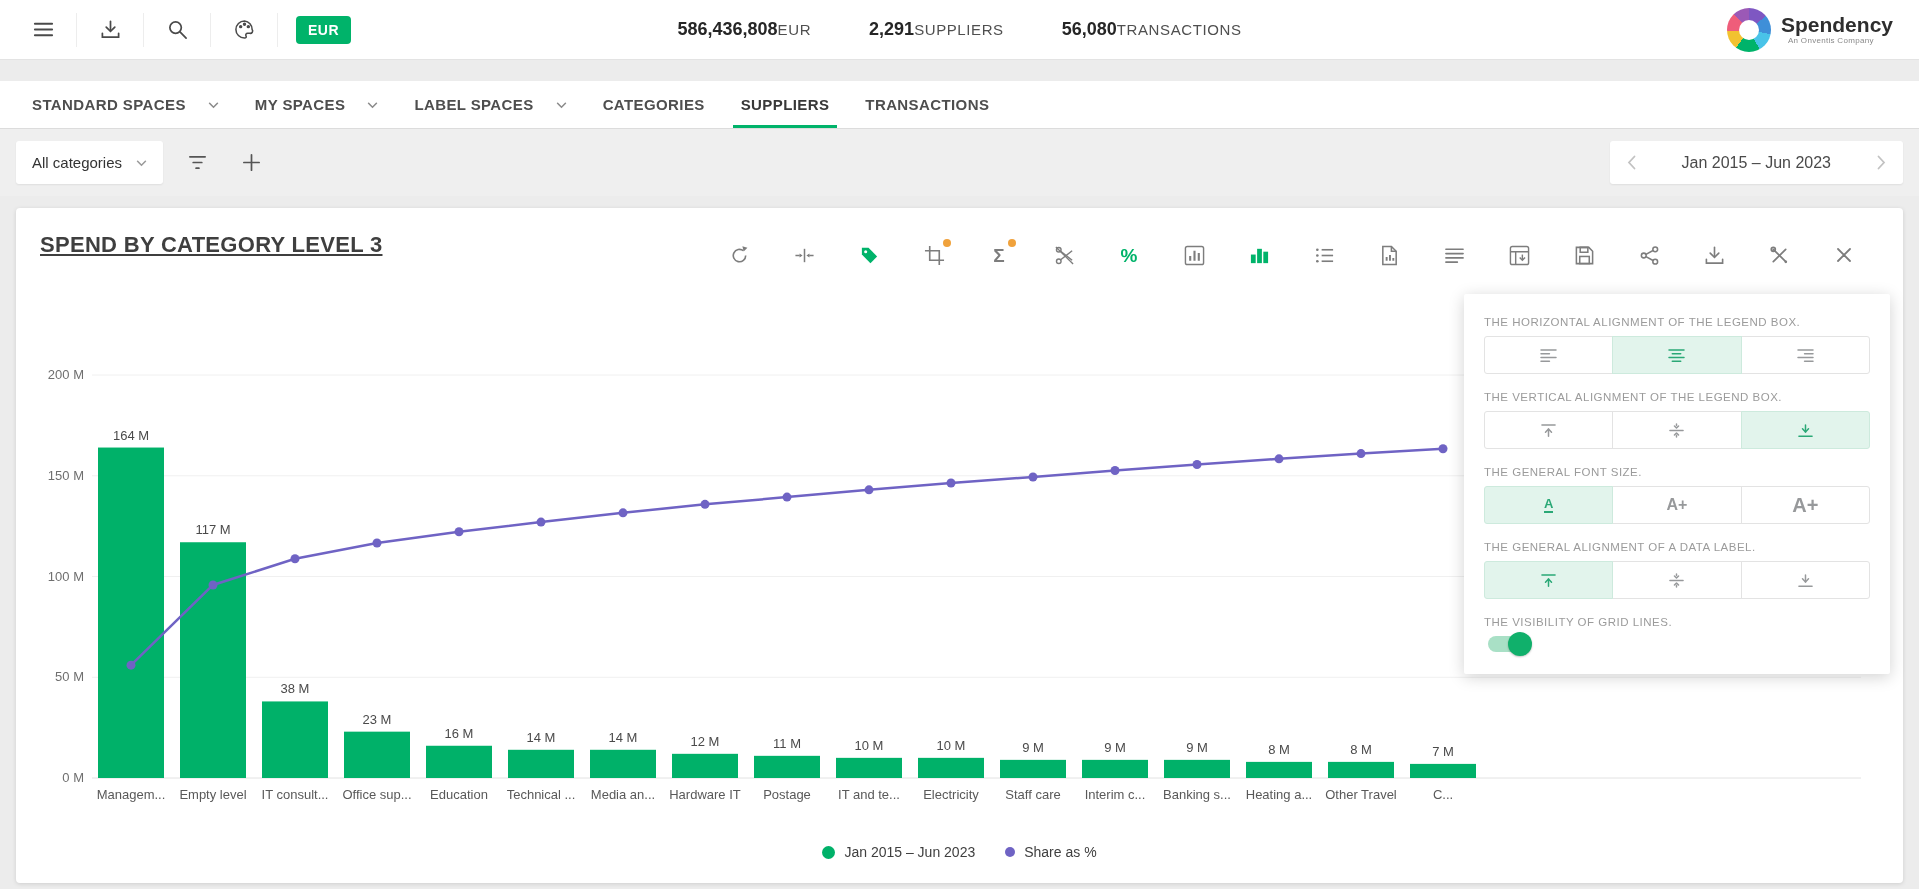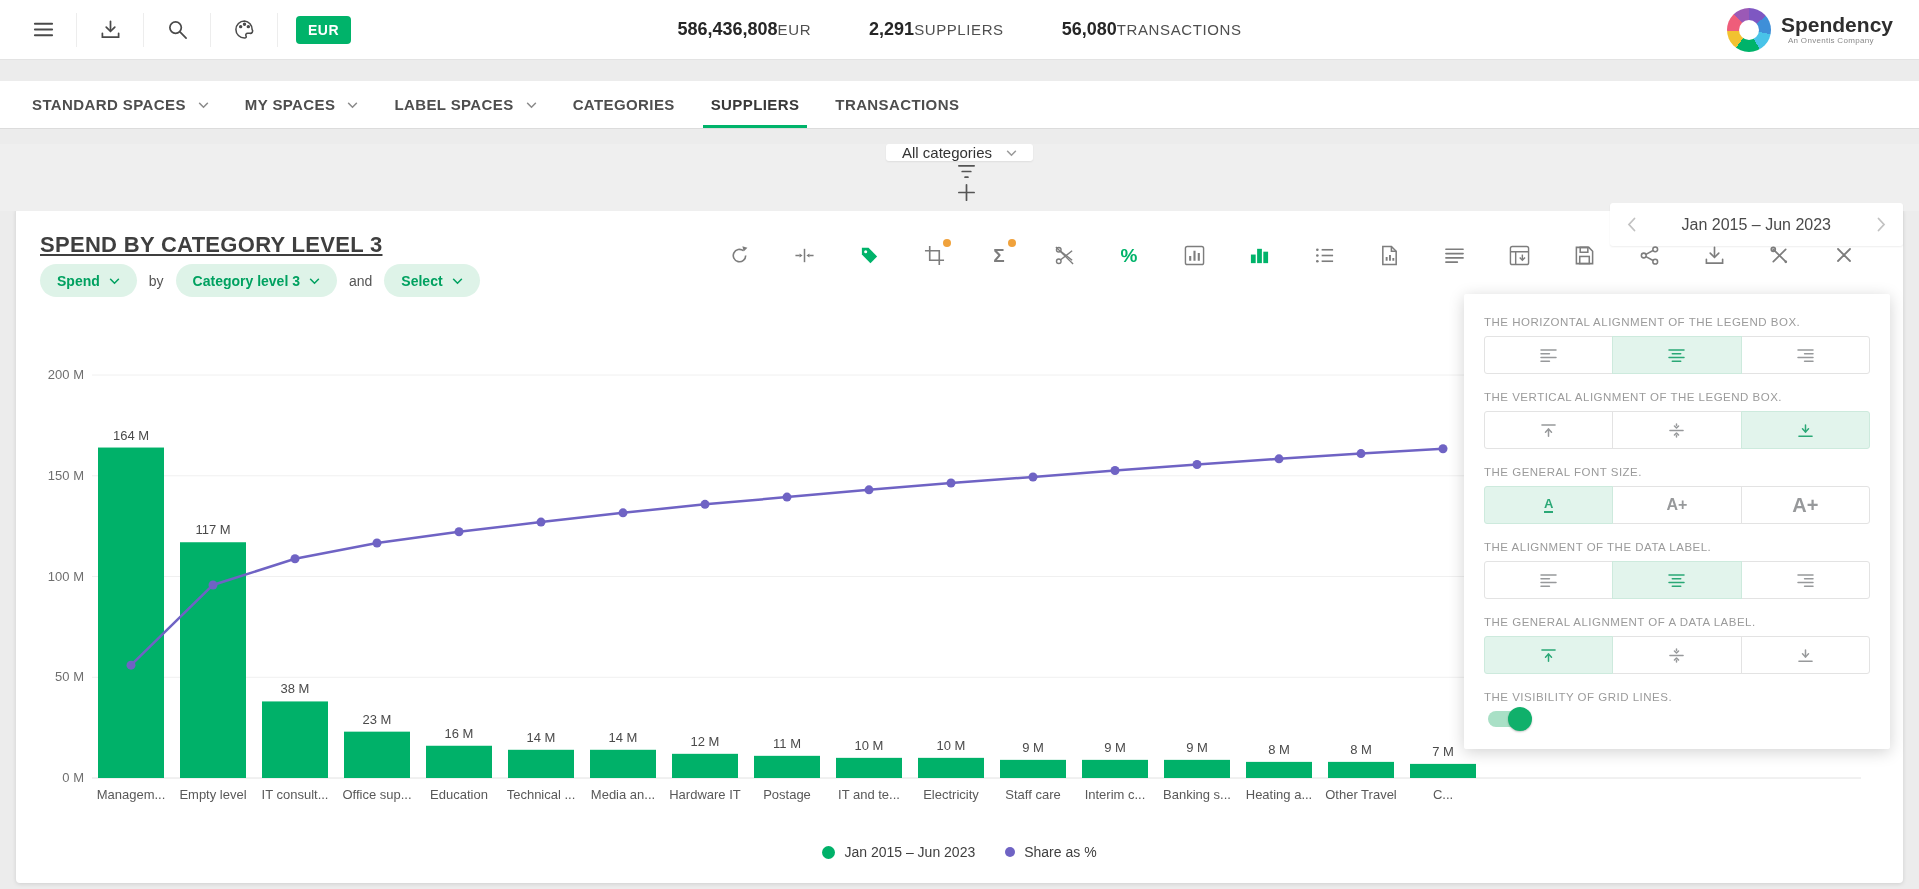--- a/index.html
+++ b/index.html
@@ -23,29 +23,29 @@
   .logo-ring { width:44px; height:44px; border-radius:50%; position:relative;
     background:conic-gradient(#7e57c2 0 14%, #3f8fd8 14% 28%, #49c3e8 28% 42%, #00b36a 42% 60%,
       #f2c230 60% 74%, #ef5d7a 74% 88%, #9b59b6 88% 100%); }
   .logo-ring::after { content:''; position:absolute; inset:12px; border-radius:50%; background:#fff; }
   .logo-name { font-size:21px; font-weight:bold; color:#2e2e2e; line-height:1.05; }
   .logo-tag { font-size:8px; color:#8a8a8a; letter-spacing:.3px;margin-left:7px; }
 
   
   .tabbar { position:absolute; top:81px; left:0; right:0; height:48px; background:#fff;
     border-bottom:1px solid #dcdcdc; display:flex; align-items:stretch; padding:0 14px; z-index:4; }
-  .tab { position:relative; display:flex; align-items:center; gap:12px; padding:0 18px;
+  .tab { position:relative; display:flex; align-items:center; gap:22px; padding:0 18px;
     font-size:15px; font-weight:bold; letter-spacing:.4px; color:#4e4e4e; cursor:pointer; }
   .tab .chev { color:#8b8b8b; margin-top:2px; }
   .tab.active { color:#383838; }
   .tab.active::after { content:''; position:absolute; left:10px; right:10px; bottom:0; height:3px; background:#00b36a; }
 
   
-  .filterbar { position:absolute; top:144px; left:0; right:0; height:67px; background:#efefef;
-    display:flex; align-items:center; padding:0 16px; z-index:3;flex-direction:column; }
+  .filterbar { position:absolute; top:129px; left:0; right:0; height:67px; background:#efefef;
+    display:flex; align-items:center; padding:0 16px; z-index:3; }
   .select-box { background:#fff; border-radius:3px; height:43px; display:flex; align-items:center;
     gap:14px; padding:0 16px; font-size:15px; color:#333; box-shadow:0 1px 2px rgba(0,0,0,.07); cursor:pointer; }
   .select-box .chev { color:#9a9a9a; margin-top:2px; }
   .fb-icon { display:flex; align-items:center; justify-content:center; width:40px; height:40px; color:#555; margin-left:14px; }
   .date-box { margin-left:auto; background:#fff; border-radius:3px; height:43px; display:flex;
     align-items:center; box-shadow:0 1px 2px rgba(0,0,0,.07); }
   .date-box .nav { width:44px; height:43px; display:flex; align-items:center; justify-content:center; color:#c2c2c2; }
   .date-box .label { font-size:16px; color:#4a4a4a; padding:0 28px; white-space:nowrap; }
 
   
@@ -220,42 +220,20 @@
       <svg width="9" height="15" viewBox="0 0 9 15">
           <path d="M1.5 1.5 7 7.5l-5.5 6" fill="none" stroke="currentColor" stroke-width="1.8" stroke-linecap="round"></path>
         </svg>
     </button>
   </div>
 </div>
 
 <main class="card">
   <div class="card-title">SPEND BY CATEGORY LEVEL 3</div>
 
-  <div class="query-row">
-    <div class="pill">
-      <span>Spend</span>
-      <svg class="chev" width="11" height="7" viewBox="0 0 12 8">
-          <path d="M1.5 1.5 6 6l4.5-4.5" fill="none" stroke="currentColor" stroke-width="1.8" stroke-linecap="round"></path>
-        </svg>
-    </div>
-    <span class="qword">by</span>
-    <div class="pill">
-      <span>Category level 3</span>
-      <svg class="chev" width="11" height="7" viewBox="0 0 12 8">
-          <path d="M1.5 1.5 6 6l4.5-4.5" fill="none" stroke="currentColor" stroke-width="1.8" stroke-linecap="round"></path>
-        </svg>
-    </div>
-    <span class="qword">and</span>
-    <div class="pill">
-      <span>Select</span>
-      <svg class="chev" width="11" height="7" viewBox="0 0 12 8">
-          <path d="M1.5 1.5 6 6l4.5-4.5" fill="none" stroke="currentColor" stroke-width="1.8" stroke-linecap="round"></path>
-        </svg>
-    </div>
-  </div>
 
   <div class="toolbar">
       <button class="tool">
         <svg width="21" height="21" viewBox="0 0 22 22" fill="none" stroke="currentColor" stroke-width="1.7">
           <path d="M17.5 11a6.5 6.5 0 1 1-2.4-5"></path>
           <polygon points="14,1.4 19.3,2.8 15.4,6.8" fill="currentColor" stroke="none"></polygon>
         </svg>
       </button>
       <button class="tool">
         <svg width="21" height="21" viewBox="0 0 22 22" fill="none" stroke="currentColor" stroke-width="1.6">
@@ -524,40 +502,20 @@
         </button>
         <button class="sp-btn">
           <span class="fs fs2">A+</span>
         </button>
         <button class="sp-btn">
           <span class="fs fs3">A+</span>
         </button>
       </div>
     </div>
     <div class="sp-group">
-      <div class="sp-label">THE ALIGNMENT OF THE DATA LABEL.</div>
-      <div class="sp-row">
-        <button class="sp-btn">
-          <svg width="19" height="15" viewBox="0 0 20 16" fill="none" stroke="currentColor" stroke-width="1.6" stroke-linecap="round">
-            <path d="M2 2h16M2 6h9M2 10h16M2 14h9"></path>
-          </svg>
-        </button>
-        <button class="sp-btn selected">
-          <svg width="19" height="15" viewBox="0 0 20 16" fill="none" stroke="currentColor" stroke-width="1.6" stroke-linecap="round">
-            <path d="M2 2h16M5.5 6h9M2 10h16M5.5 14h9"></path>
-          </svg>
-        </button>
-        <button class="sp-btn">
-          <svg width="19" height="15" viewBox="0 0 20 16" fill="none" stroke="currentColor" stroke-width="1.6" stroke-linecap="round">
-            <path d="M2 2h16M9 6h9M2 10h16M9 14h9"></path>
-          </svg>
-        </button>
-      </div>
-    </div>
-    <div class="sp-group">
       <div class="sp-label">THE GENERAL ALIGNMENT OF A DATA LABEL.</div>
       <div class="sp-row">
         <button class="sp-btn selected">
           <svg width="19" height="15" viewBox="0 0 20 16" fill="none" stroke="currentColor" stroke-width="1.6" stroke-linecap="round" stroke-linejoin="round">
             <path d="M3 2h14"></path>
             <path d="M10 14V6.5"></path>
             <path d="M6.8 9.8 10 6.5l3.2 3.3"></path>
           </svg>
         </button>
         <button class="sp-btn">

